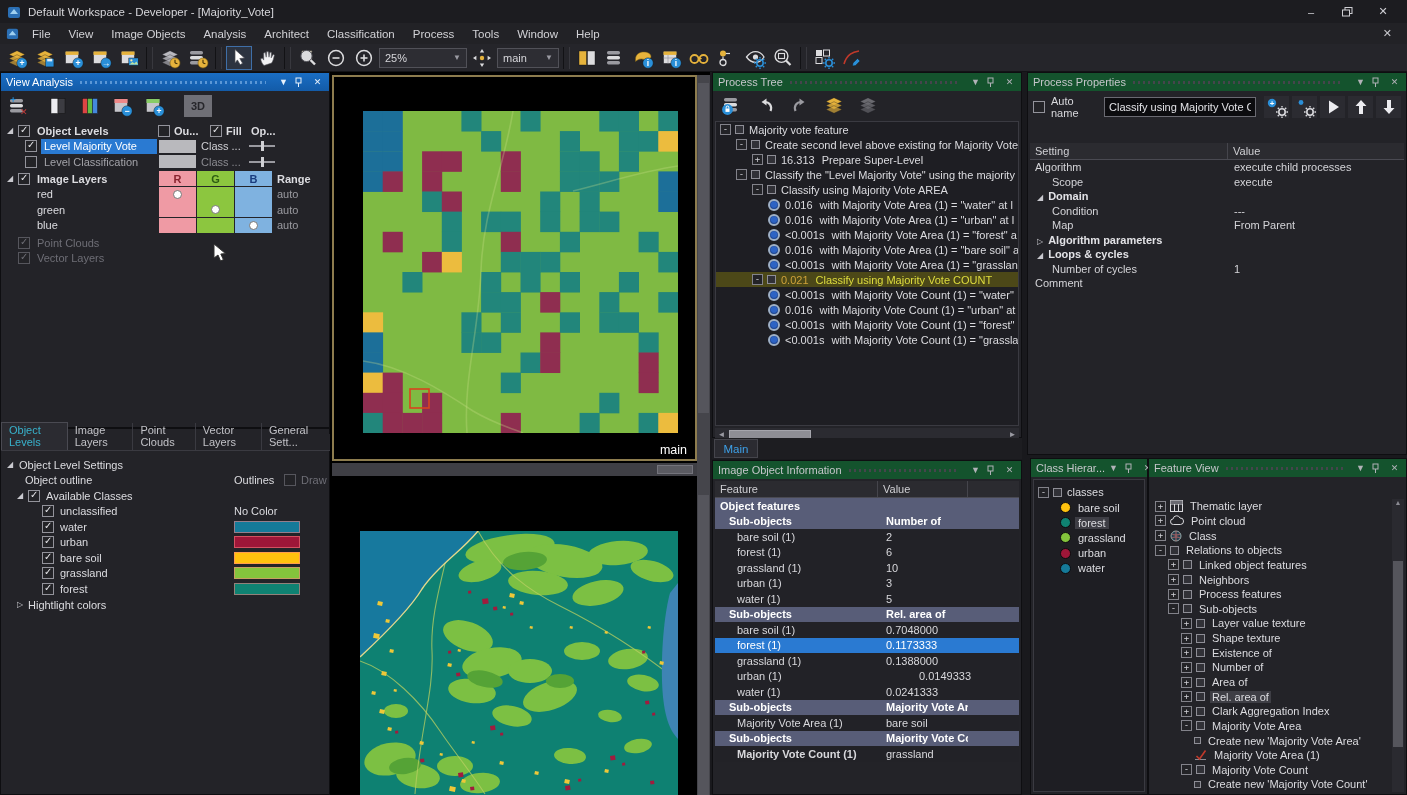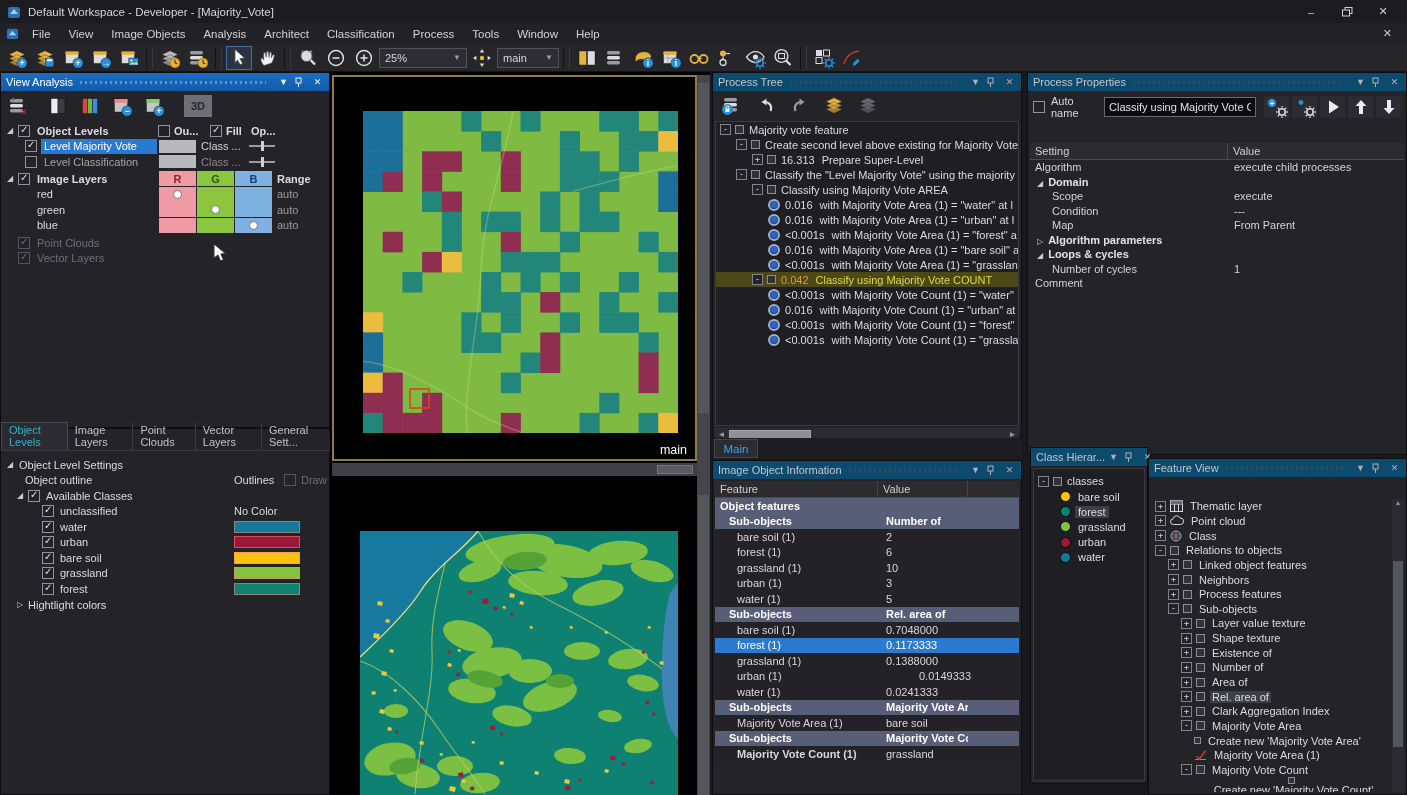--- a/index.html
+++ b/index.html
@@ -20,21 +20,21 @@
 #toolbar{position:absolute;left:0;top:44px;width:1407px;height:28px;background:#25252a;
 display:flex;align-items:center;padding:0 4px;gap:2px;border-bottom:1px solid #131316}
 .tbi{width:26px;height:24px;display:flex;align-items:center;justify-content:center;flex:0 0 26px}
 .tbi.active{border:1px solid #3f6fa8;background:#2c3340}
 .tbsep{width:7px;height:22px;border-left:1px solid #121215;border-right:1px solid #38383e;margin:0 2px;flex:0 0 7px}
 .tb-dd{height:20px;background:#2d2d33;border:1px solid #515158;display:flex;align-items:center;
 padding:0 5px;color:#d6d6da;gap:6px;font-size:11px}
 .tb-dd .dd-arr{color:#9a9aa2;font-size:8px;margin-left:auto}
 
 .panel{position:absolute;background:#232328;border:1px solid #0e0e11}
-.ptitle{height:18px;background:#0c4a6e;display:flex;align-items:center;padding:0 5px;
+.ptitle{height:18px;background:#14532d;display:flex;align-items:center;padding:0 5px;
 color:#c6c6cb;font-size:11px;white-space:nowrap}
 .ptitle .stip{flex:1;height:3px;margin:0 7px;
 background-image:repeating-linear-gradient(90deg,#45454c 0 2px,transparent 2px 5px)}
 .tico{width:13px;text-align:center;color:#b2b2b8;font-size:9px;margin-left:4px;flex:0 0 13px}
 .tree-box{position:absolute;background:#1e1e23;border:1px solid #3a3a41;overflow:hidden}
 .trow{display:flex;align-items:center;height:15px;white-space:nowrap;color:#dcdce0;overflow:hidden}
 .exp{width:11px;height:11px;border:1px solid #82828a;background:#232327;color:#d0d0d6;
 font-size:9px;line-height:9px;text-align:center;flex:0 0 11px;margin-right:4px;font-family:"DejaVu Sans Mono",monospace}
 .sqi{width:9px;height:9px;background:#313137;border:1px solid #8e8e96;flex:0 0 9px;margin-right:5px}
 .sqi.small{width:7px;height:7px;flex:0 0 7px}
@@ -894,21 +894,21 @@
           <span class="pt-text">with Majority Vote Area (1) = "bare soil"  a</span>
         </div>
         <div class="trow" style="padding-left: 52px;">
           <span class="ciri"></span>
           <span class="pt-time">&lt;0.001s</span>
           <span class="pt-text">with Majority Vote Area (1) = "grassland</span>
         </div>
         <div class="trow hl" style="padding-left: 36px;">
           <span class="exp">-</span>
           <span class="sqi"></span>
-          <span class="pt-time">0.042</span>
+          <span class="pt-time">0.021</span>
           <span class="pt-text">Classify using Majority Vote COUNT</span>
         </div>
         <div class="trow" style="padding-left: 52px;">
           <span class="ciri"></span>
           <span class="pt-time">&lt;0.001s</span>
           <span class="pt-text">with Majority Vote Count (1) = "water"</span>
         </div>
         <div class="trow" style="padding-left: 52px;">
           <span class="ciri"></span>
           <span class="pt-time">0.016</span>
@@ -1095,27 +1095,27 @@
     </div>
     <div class="thead" style="margin:52px 2px 0;position:relative">
       <div style="width:198px">Setting</div>
       <div style="flex:1;border-right:none">Value</div>
     </div>
     <div id="pp-body" style="margin:0 2px">
         <div class="pprow">
           <span class="c1" style="padding-left: 5px;">Algorithm</span>
           <span class="c2">execute child processes</span>
         </div>
-        <div class="pprow grp">
-          <span class="c1" style="width: 370px;"><span style="font-size: 8px; margin-right: 5px; margin-left: 2px; color: rgb(200, 200, 206);">◢</span><span>Domain</span></span>
-        </div>
         <div class="pprow">
           <span class="c1" style="padding-left: 22px;">Scope</span>
           <span class="c2">execute</span>
         </div>
+        <div class="pprow grp">
+          <span class="c1" style="width: 370px;"><span style="font-size: 8px; margin-right: 5px; margin-left: 2px; color: rgb(200, 200, 206);">◢</span><span>Domain</span></span>
+        </div>
         <div class="pprow">
           <span class="c1" style="padding-left: 22px;">Condition</span>
           <span class="c2">---</span>
         </div>
         <div class="pprow">
           <span class="c1" style="padding-left: 22px;">Map</span>
           <span class="c2">From Parent</span>
         </div>
         <div class="pprow grp">
           <span class="c1" style="width: 370px;"><span style="font-size: 8px; margin-right: 5px; margin-left: 2px; color: rgb(200, 200, 206);">▷</span><span>Algorithm parameters</span></span>
@@ -1127,21 +1127,21 @@
           <span class="c1" style="padding-left: 22px;">Number of cycles</span>
           <span class="c2">1</span>
         </div>
         <div class="pprow">
           <span class="c1" style="padding-left: 5px;">Comment</span>
           <span class="c2"></span>
         </div>
       </div>
   </div>
 
-  <div class="panel" style="left:1030px;top:447px;width:118px;height:337px">
+  <div class="panel" style="left:1030px;top:458px;width:118px;height:337px">
     <div class="ptitle">
       <span>Class Hierar...</span>
       <span class="tico" style="margin-left:2px">▼</span>
       <span class="tico">
           <svg width="9" height="11" viewBox="0 0 9 11">
             <rect x="2" y="1" width="5" height="5" fill="none" stroke="#b2b2b8"></rect>
             <line x1="4.5" y1="6" x2="4.5" y2="10" stroke="#b2b2b8"></line>
           </svg>
         </span>
       <span class="tico">✕</span>
@@ -1298,21 +1298,21 @@
               <path d="M2.5 7l3 3L11.5 1.5" fill="none" stroke="#c0392b" stroke-width="1.6"></path>
             </svg>
           </span>
           <span style="padding: 0px 2px;">Majority Vote Area (1)</span>
         </div>
         <div class="trow" style="padding-left: 30px; height: 14.65px;">
           <span class="exp">-</span>
           <span class="sqi"></span>
           <span style="padding: 0px 2px;">Majority Vote Count</span>
         </div>
-        <div class="trow" style="padding-left: 43px; height: 14.65px; flex-direction: column;">
+        <div class="trow" style="padding-left: 43px; height: 14.65px;">
           <span class="sqi small"></span>
           <span style="padding: 0px 2px;">Create new 'Majority Vote Count'</span>
         </div>
       </div>
     <div id="fv-scroll">
       <span class="fup">▲</span>
       <span class="fthumb"></span>
     </div>
   </div>
 

